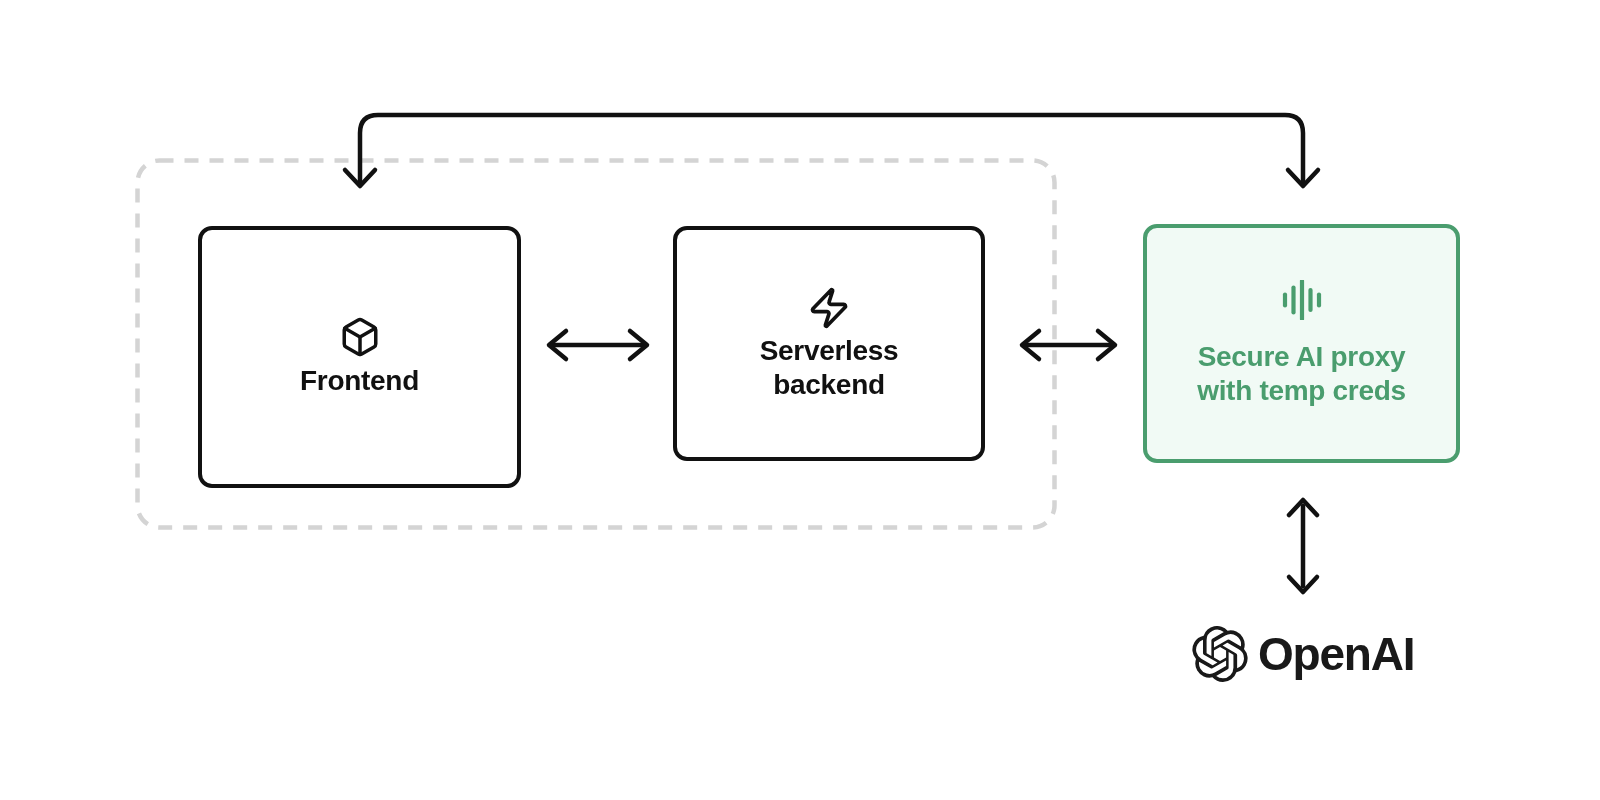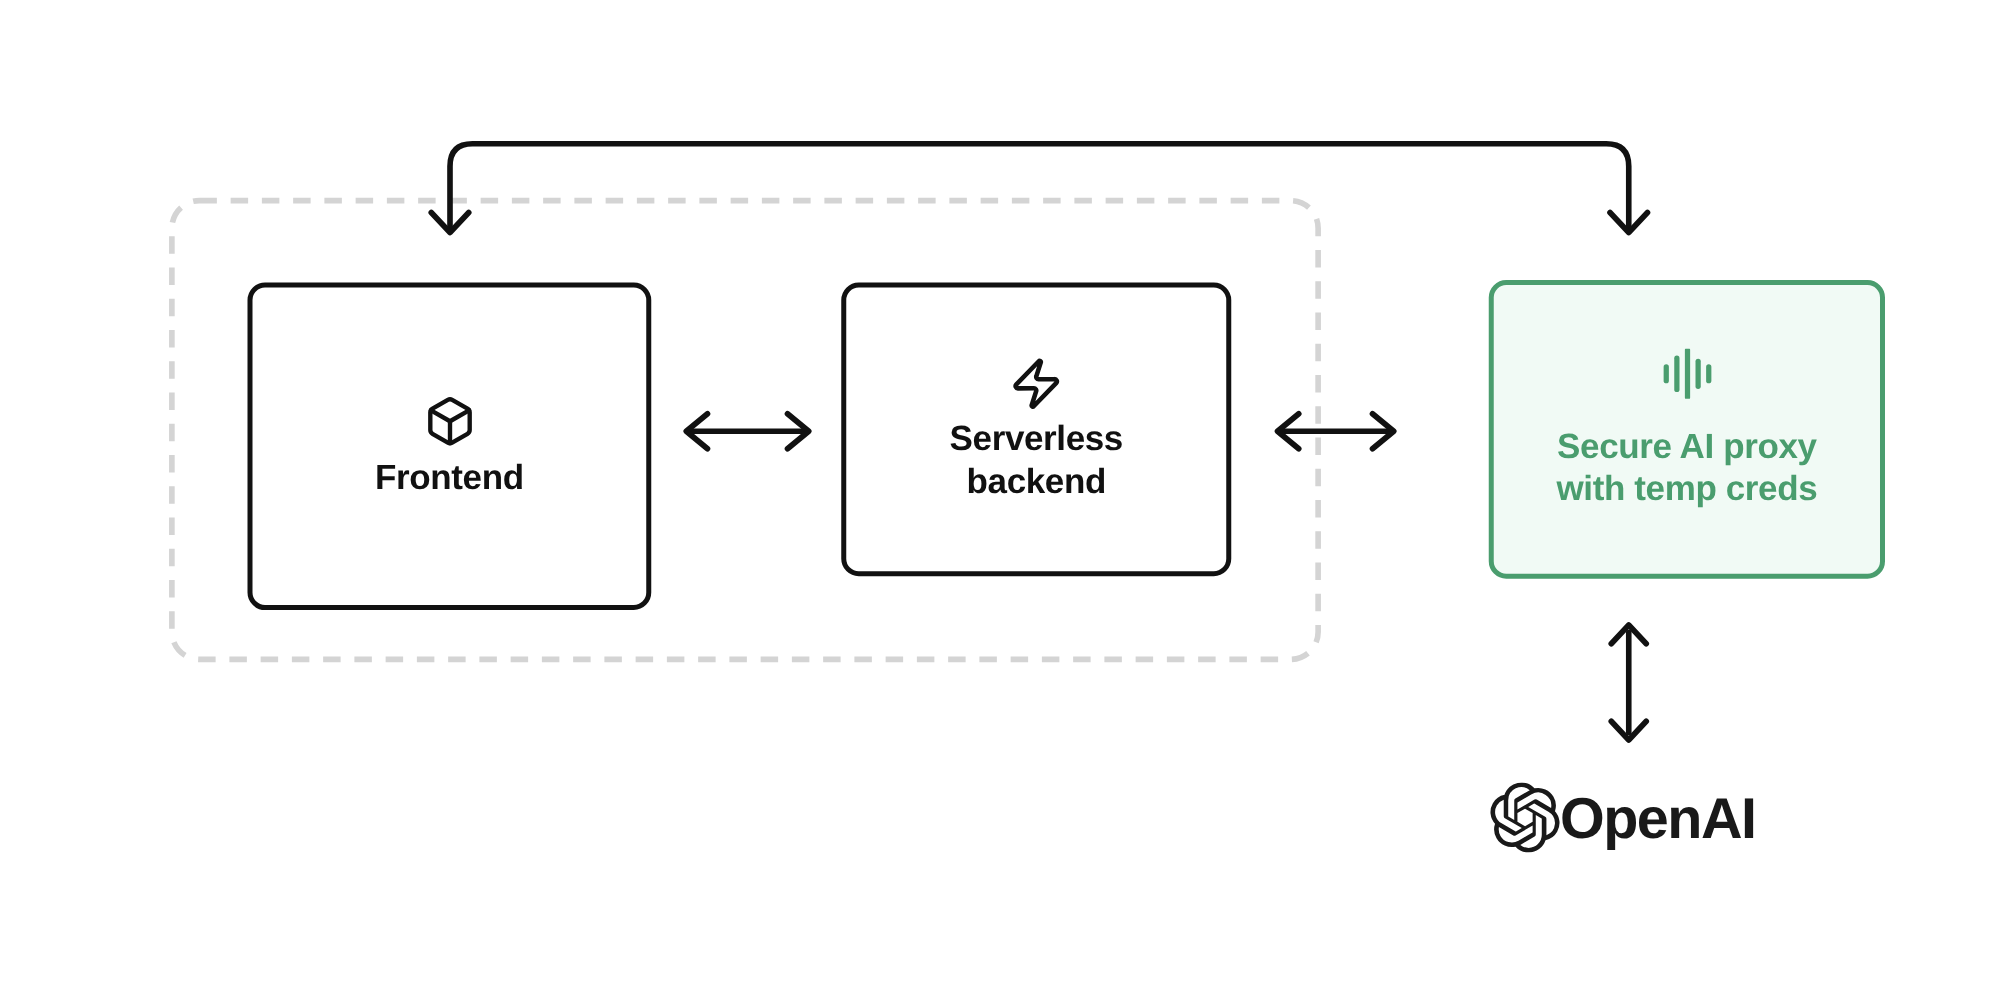--- a/index.html
+++ b/index.html
@@ -25,35 +25,35 @@
   .stroke-dash{stroke:var(--dash);fill:none;stroke-width:4.5;}
   .node{
     position:absolute;box-sizing:border-box;border-radius:14px;
     display:flex;flex-direction:column;align-items:center;justify-content:center;
     text-align:center;background:var(--box-bg);
   }
   .node-dark{border:4px solid var(--box-border);}
   .node-green{border:4px solid var(--accent);background:var(--accent-bg);}
   .node-frontend{left:198px;top:226px;width:323px;height:262px;gap:2px;}
   .node-backend{left:673px;top:226px;width:312px;height:235px;gap:0;}
-  .node-proxy{left:1143px;top:224px;width:317px;height:239px;gap:16px;margin-left:48px;}
+  .node-proxy{left:1143px;top:224px;width:317px;height:239px;gap:16px;}
   .node-label{
     font-size:28px;font-weight:700;line-height:34px;color:var(--text-dark);
     letter-spacing:-0.3px;white-space:pre-line;
   }
   .node-label-green{color:var(--accent);}
   .icon-dark{color:var(--text-dark);}
   .icon-green{color:var(--accent);}
   .infra-label{
     position:absolute;left:137px;top:553px;
     font-size:27px;font-weight:700;color:var(--text-dark);letter-spacing:-0.3px;
   }
   .openai-block{
     position:absolute;left:1192px;top:623px;height:62px;
-    display:flex;align-items:center;
+    display:flex;align-items:center;gap:10px;
   }
   .openai-word{
     font-size:46px;font-weight:700;color:var(--logo-dark);letter-spacing:-1.2px;
   }
 </style>
 </head>
 <body>
 
 <div class="canvas">
 

